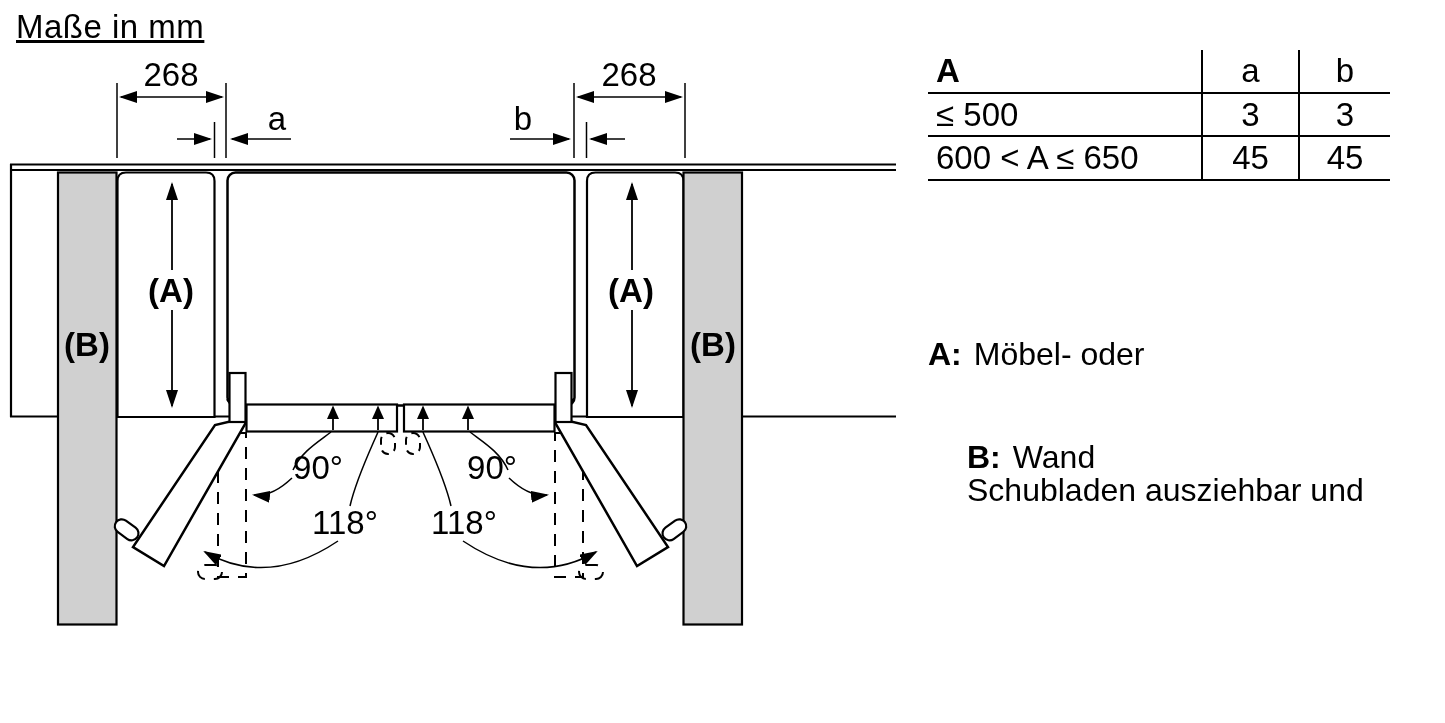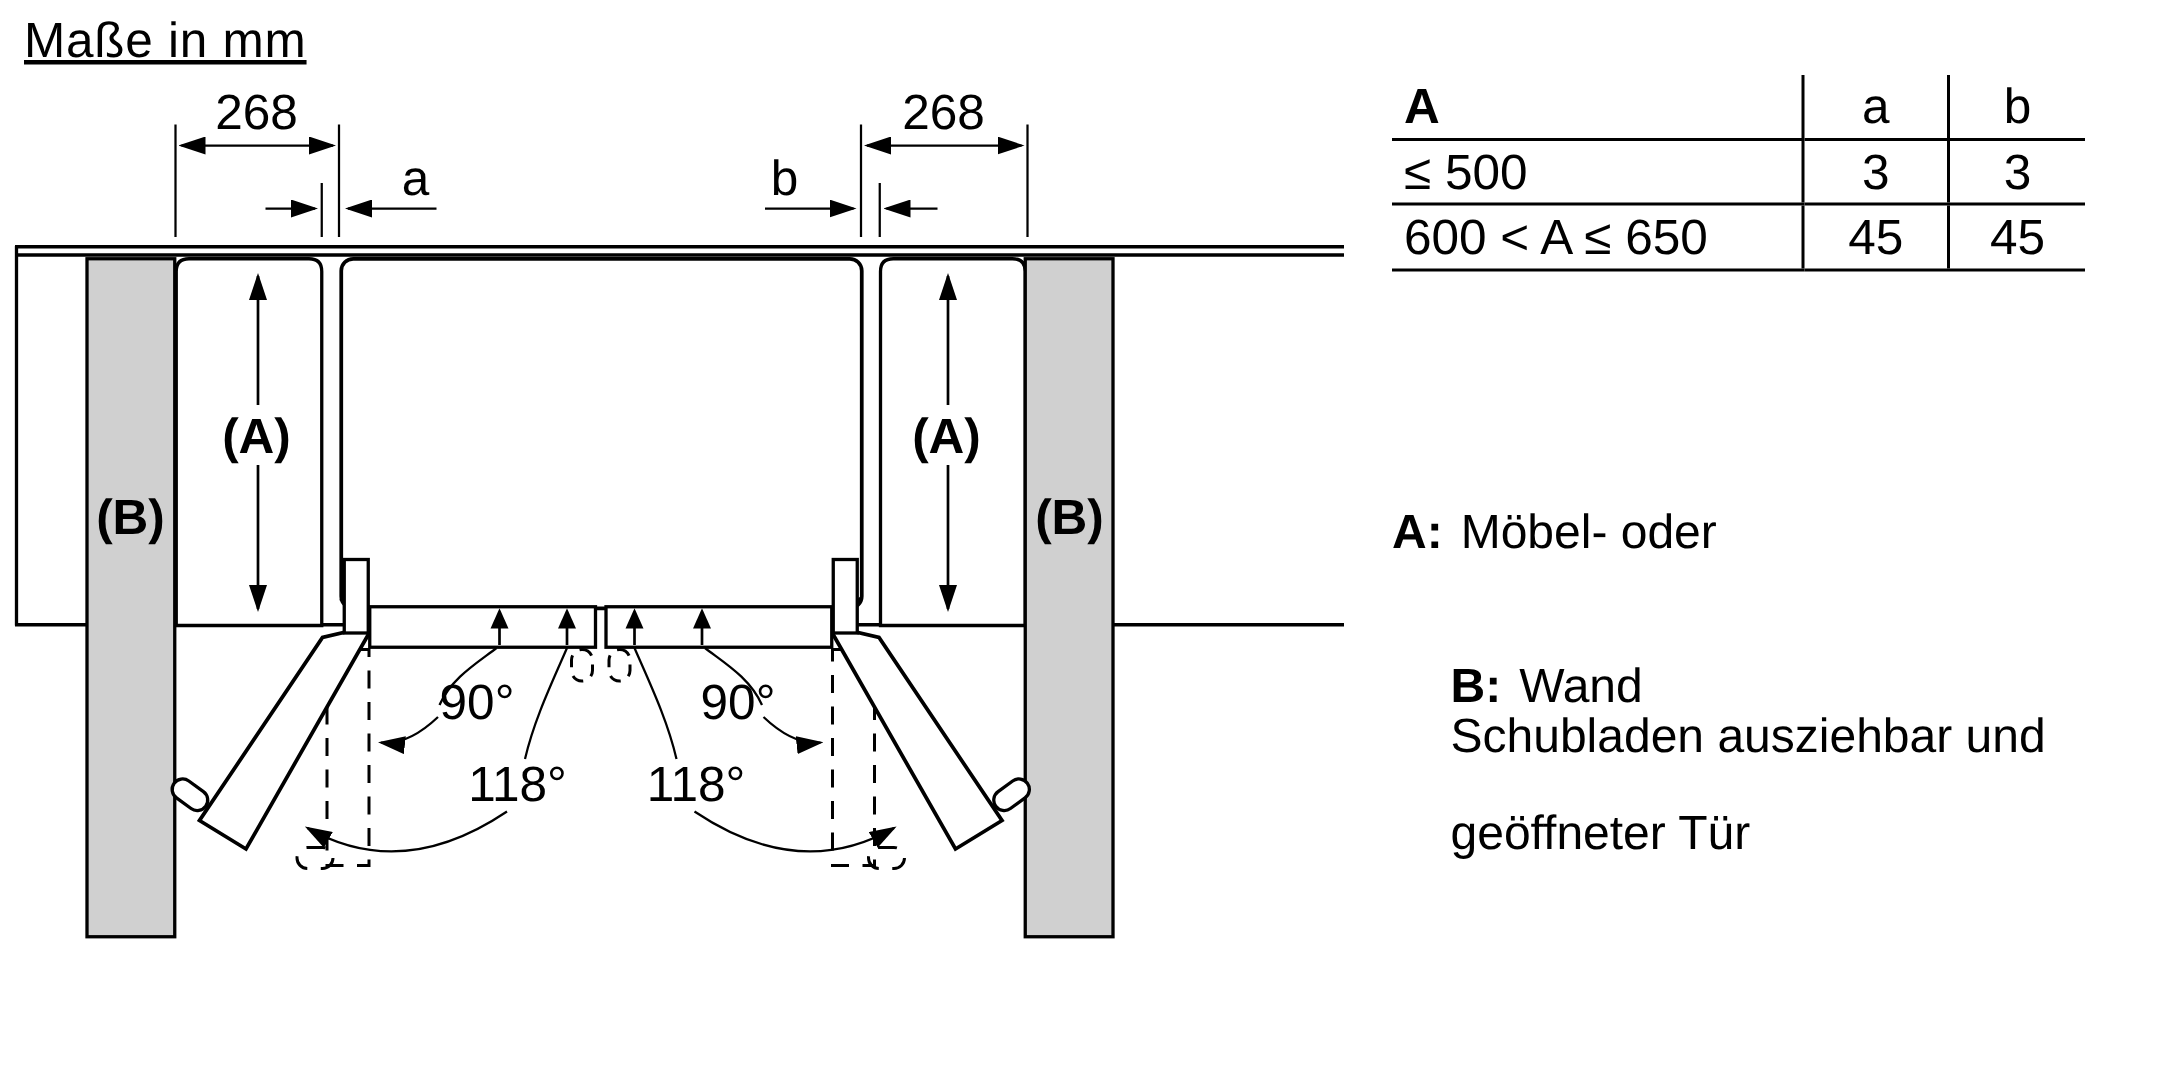--- a/index.html
+++ b/index.html
@@ -173,14 +173,13 @@
 </table>
 
 <div id="legend-a" class="abs legend">
   <span class="lkey">A:</span><span>Möbel- oder</span><br>
 </div>
 
 <div id="legend-b" class="abs legend">
   <span class="lkey">B:</span><span>Wand</span><br>
   <span>Schubladen ausziehbar und</span><br>
   <br>
-  <span>geöffneter Tür</span>
 </div>
 
 </body></html>

